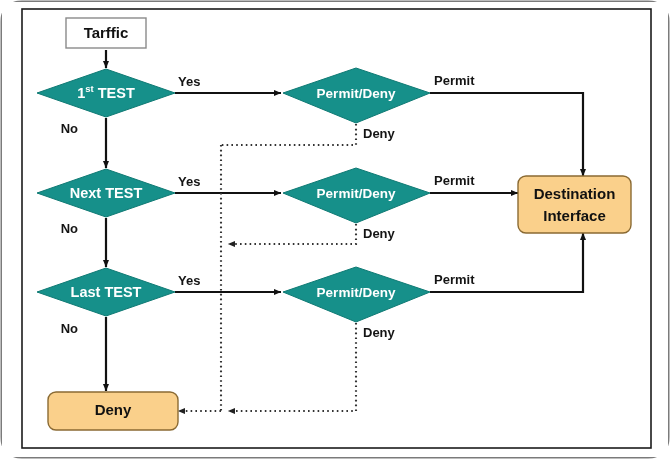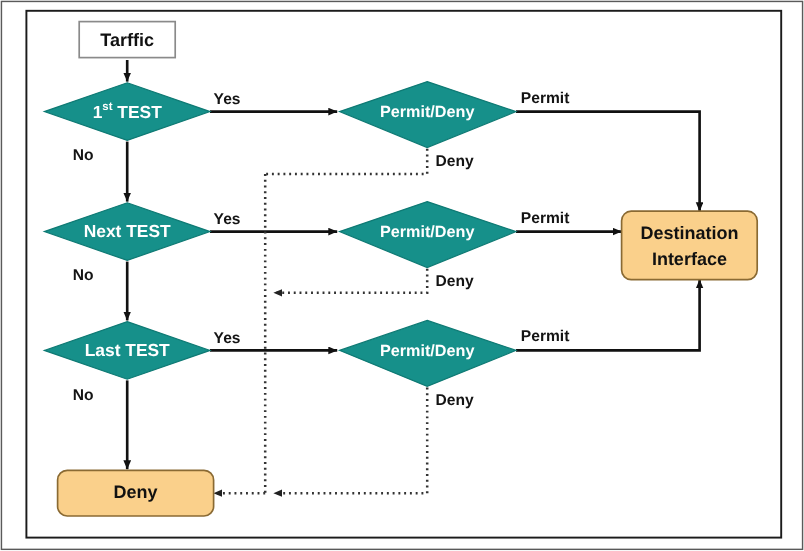--- a/index.html
+++ b/index.html
@@ -9,20 +9,21 @@
   }
   body {
     font-family: "Liberation Sans", sans-serif;
   }
   #canvas {
     position: relative;
     width: 670px;
     height: 459px;
     background: #ffffff;
     overflow: hidden;
+    border-radius: 22px;
   }
   #flow-svg {
     position: absolute;
     top: 0;
     left: 0;
     width: 670px;
     height: 459px;
     display: block;
   }
   .node-label {

